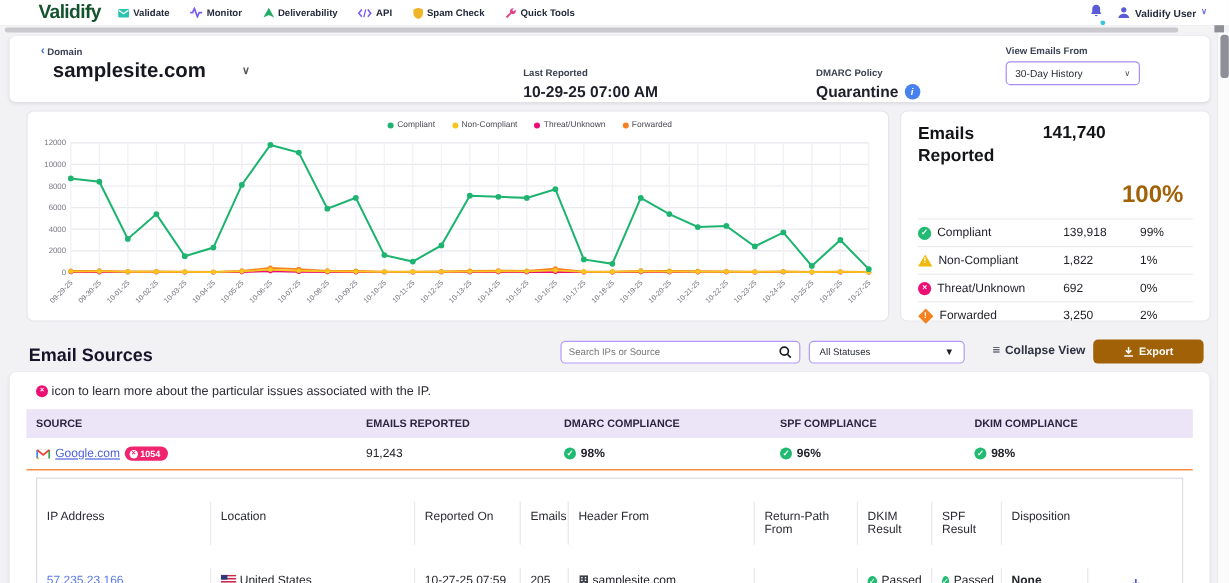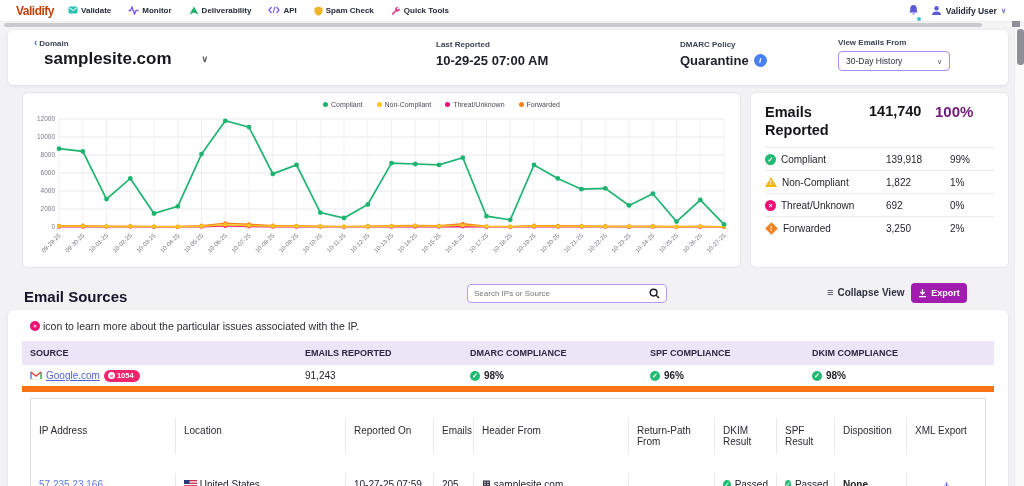--- a/index.html
+++ b/index.html
@@ -1,88 +1,88 @@
 <!DOCTYPE html>
 <html><head>
 <meta charset="utf-8">
 <style>
   * { margin:0; padding:0; box-sizing:border-box; }
   html,body { width:1024px; height:486px; overflow:hidden; font-family:"Liberation Sans", sans-serif; background:#f2f2f5; }
 
   
   .navbar { position:absolute; left:0; top:0; width:1024px; height:22px; background:#ffffff; display:flex; align-items:center; border-bottom:1px solid #ededf1; z-index:30; }
-  .logo { font-size:12px; font-weight:bold; color:#c2410c; margin:0 14px 0 16px; letter-spacing:-0.5px; }
+  .logo { font-size:16px; font-weight:bold; color:#14532d; margin:0 14px 0 32px; letter-spacing:-0.5px; }
   .nav-items { display:flex; align-items:center; gap:17px; }
-  .nav-item { display:flex; align-items:flex-start; gap:3px; font-size:8px; font-weight:bold; color:#252a3a; cursor:pointer; white-space:nowrap; }
+  .nav-item { display:flex; align-items:center; gap:3px; font-size:8px; font-weight:bold; color:#252a3a; cursor:pointer; white-space:nowrap; }
   .nav-item svg { display:block; }
   .nav-right { margin-left:auto; display:flex; align-items:center; gap:12px; padding-right:18px; }
   .bell-wrap { position:relative; }
   .bell-dot { position:absolute; right:-2px; bottom:-1px; width:4px; height:4px; border-radius:50%; background:#35c7d8; }
   .user-menu { display:flex; align-items:center; gap:4px; font-size:8.5px; font-weight:bold; color:#252a3a; cursor:pointer; }
   .chev { font-size:7px; color:#6a6fd8; line-height:1; }
 
   
   .hscroll { position:absolute; left:0; top:22px; width:1014px; height:5px; background:#f4f4f5; z-index:29; }
   .hscroll .thumb { position:absolute; left:4px; top:0.5px; width:978px; height:4px; background:#c9c9ce; border-radius:2px; }
   .scroll-corner { position:absolute; left:1012px; top:21px; width:8px; height:6px; background:#8f8f98; z-index:31; }
   .vscroll { position:absolute; right:0; top:27px; width:10px; height:459px; background:#fbfbfc; border-left:1px solid #ececef; z-index:29; }
   .vscroll .thumb { position:absolute; left:1.5px; top:2px; width:7px; height:36px; background:#8f8f98; border-radius:3px; }
 
   
   .domain-card { position:absolute; left:8px; top:30px; width:1000px; height:55px; background:#fff; border-radius:5px; box-shadow:0 1px 3px rgba(40,40,70,.10); z-index:5; }
   .back-row { position:absolute; left:26px; top:8px; display:flex; align-items:center; gap:2px; font-size:8px; font-weight:bold; color:#3c4254; cursor:pointer; }
   .back-chevron { color:#3b6fe0; font-size:10px; font-weight:bold; line-height:1; }
   .domain-name { position:absolute; left:36px; top:19px; font-size:17px; font-weight:bold; color:#17181f; display:flex; align-items:center; gap:30px; cursor:pointer; }
   .domain-name .chev { font-size:9px; color:#555; }
-  .head-block { position:absolute; top:10px; }
+  .head-block { position:absolute; top:26px; }
   .head-label { font-size:8px; font-weight:bold; color:#3c4254; margin-bottom:4px; }
   .head-value { font-size:13px; font-weight:bold; color:#1d1f29; }
   .policy-value { display:flex; align-items:center; gap:5px; font-size:13px; font-weight:600; color:#1d1f29; }
   .info-icon { width:13px; height:13px; border-radius:50%; background:#4880ee; color:#fff; font-size:8px; font-weight:bold; display:flex; align-items:center; justify-content:center; font-style:italic; cursor:pointer; }
   .records-select { width:112px; height:20px; border:1px solid #a88df2; border-radius:4px; background:#fff; display:flex; align-items:center; justify-content:space-between; padding:0 7px; font-size:8.5px; color:#2a2d39; cursor:pointer; margin-top:2px; }
 
   
   .chart-card { position:absolute; left:22px; top:92px; width:719px; height:176px; background:#fff; border:1px solid #e4e4e9; border-radius:6px; z-index:4; padding-top:5px; }
   .legend { display:flex; justify-content:center; gap:14px; margin-left:120px; height:13px; align-items:center; }
   .legend-item { display:flex; align-items:center; gap:3px; font-size:7px; color:#4a4a55; }
   .legend-dot { width:5px; height:5px; border-radius:50%; }
 
   
   .stats-card { position:absolute; left:750px; top:92px; width:259px; height:176px; background:#fff; border:1px solid #e7e7ec; border-radius:6px; padding:10px 14px 0 14px; z-index:4; }
   .stats-title-row { display:flex; align-items:flex-start; padding-bottom:8px; }
   .stats-title { width:104px; font-size:14.5px; font-weight:bold; color:#131417; line-height:1.25; }
   .stats-total { width:66px; font-size:14.5px; font-weight:bold; color:#131417; }
-  .stats-total-pct { font-size:15px; font-weight:bold; color:#701a75; }
+  .stats-total-pct { font-size:20px; font-weight:bold; color:#a16207;margin-top:48px; }
   .stat-row { display:flex; align-items:center; height:23px; border-top:1px solid #ebebef; }
   .stat-label { flex:1; display:flex; align-items:center; gap:5px; font-size:10px; color:#1e1f26; }
   .stat-value { width:64px; font-size:10px; color:#1e1f26; }
   .stat-pct { width:44px; font-size:10px; color:#1e1f26; }
   .mini-icon { width:11px; height:11px; border-radius:50%; color:#fff; font-size:7px; font-weight:bold; display:inline-flex; align-items:center; justify-content:center; line-height:1; }
   .tri-icon { width:0; height:0; border-left:6px solid transparent; border-right:6px solid transparent; border-bottom:10px solid #f0b90b; position:relative; }
   .tri-icon span { position:absolute; left:-1.5px; top:2px; font-size:7px; color:#fff; font-weight:bold; }
   .diamond-icon { width:9px; height:9px; background:#f5821e; transform:rotate(45deg); display:inline-flex; align-items:center; justify-content:center; margin:0 2px; }
   .diamond-icon span { transform:rotate(-45deg); color:#fff; font-size:7px; font-weight:bold; }
 
   
   .sources-bar { position:absolute; left:0; top:280px; width:1014px; height:28px; z-index:4; }
   .sources-title { position:absolute; left:24px; top:8px; font-size:15px; font-weight:bold; color:#17142a; }
   .search-box { position:absolute; left:467px; top:4px; width:200px; height:19px; border:1.3px solid #b49af5; border-radius:4px; background:#fff; display:flex; align-items:center; padding:0 6px; }
   .search-box input { border:none; outline:none; flex:1; font-size:8px; color:#333; font-family:"Liberation Sans",sans-serif; background:transparent; }
   .status-select { position:absolute; left:674px; top:4px; width:130px; height:19px; border:1.3px solid #b49af5; border-radius:4px; background:#fff; display:flex; align-items:center; justify-content:space-between; padding:0 8px; font-size:8px; color:#2a2d39; cursor:pointer; }
   .funnel { font-size:8px; color:#1d1f29; }
   .collapse-btn { position:absolute; left:827px; top:7px; display:flex; align-items:center; gap:4px; font-size:10px; font-weight:bold; color:#2e3140; cursor:pointer; }
   .collapse-ic { font-size:11px; line-height:1; }
-  .export-btn { position:absolute; left:911px; top:3px; width:56px; height:20px; background:#a21caf; border-radius:4px; color:#fff; display:flex; align-items:center; justify-content:center; gap:4px; font-size:9px; font-weight:bold; cursor:pointer; border:none; }
+  .export-btn { position:absolute; left:911px; top:3px; width:92px; height:20px; background:#a16207; border-radius:4px; color:#fff; display:flex; align-items:center; justify-content:center; gap:4px; font-size:9px; font-weight:bold; cursor:pointer; border:none; }
 
   
   .main-card { position:absolute; left:8px; top:310px; width:1000px; height:200px; background:#fff; border-radius:6px 6px 0 0; box-shadow:0 1px 3px rgba(40,40,70,.10); z-index:3; }
   .hint-text { padding:10px 14px 9px 22px; font-size:10.5px; color:#2b2b33; display:flex; align-items:center; gap:3px; flex-wrap:wrap; }
   .src-head { margin:0 14px; height:24px; background:#ece4f7; display:grid; grid-template-columns:275px 165px 180px 162px 1fr; align-items:center; padding-left:8px; }
   .src-head div { font-size:9px; font-weight:bold; color:#2d2440; }
-  .src-row { margin:0 14px; height:27px; display:grid; grid-template-columns:275px 165px 180px 162px 1fr; align-items:center; padding-left:8px; border-bottom:6px solid #f97316; }
+  .src-row { margin:0 14px; height:27px; display:grid; grid-template-columns:275px 165px 180px 162px 1fr; align-items:center; padding-left:8px; border-bottom:1px solid #f97316; }
   .src-cell { font-size:10px; color:#23242b; display:flex; align-items:center; gap:4px; }
   .src-link { color:#4f62d8; text-decoration:underline; font-size:10px; cursor:pointer; }
   .src-badge { background:#f0256d; color:#fff; font-size:7.5px; font-weight:bold; border-radius:8px; padding:1.5px 6px 1.5px 4px; display:inline-flex; align-items:center; gap:2px; cursor:pointer; }
   .badge-x { width:7px; height:7px; border-radius:50%; background:#fff; color:#f0256d; font-size:6px; display:inline-flex; align-items:center; justify-content:center; font-weight:bold; }
   .pct-check { display:flex; align-items:center; gap:4px; font-size:10px; font-weight:bold; color:#23242b; }
   .check-dot { width:10px; height:10px; border-radius:50%; background:#21ba72; color:#fff; font-size:7px; display:inline-flex; align-items:center; justify-content:center; }
 
   
   .detail-wrap { margin:6px 14px 0 22px; border:1px solid #dcdce2; width:956px; }
   .dt-row { display:grid; grid-template-columns:145px 170px 88px 40px 155px 86px 62px 58px 72px 1fr;margin-top:19px; }
@@ -472,20 +472,24 @@
 
 <div class="sources-bar">
   <div class="sources-title">Email Sources</div>
   <div class="search-box">
     <input type="text" placeholder="Search IPs or Source" style="">
     <svg width="11" height="11" viewBox="0 0 11 11">
         <circle cx="4.6" cy="4.6" r="3.4" fill="none" stroke="#1a1a22" stroke-width="1.4"></circle>
         <line x1="7.2" y1="7.2" x2="10" y2="10" stroke="#1a1a22" stroke-width="1.4"></line>
       </svg>
   </div>
+  <div class="status-select">
+    <span>All Statuses</span>
+    <span class="funnel">▼</span>
+  </div>
   <div class="collapse-btn">
     <span class="collapse-ic">≡</span>
     <span>Collapse View</span>
   </div>
   <button class="export-btn">
     <svg width="9" height="9" viewBox="0 0 10 10">
         <path d="M5 0 L5 5 M2.5 3.2 L5 5.8 L7.5 3.2" stroke="#fff" stroke-width="1.4" fill="none"></path>
         <path d="M1 8.5 L9 8.5" stroke="#fff" stroke-width="1.4"></path>
       </svg>
     <span>Export</span>
@@ -542,21 +546,20 @@
     <div class="dt-row dt-head" id="dt-head">
         <div class="dt-cell">IP Address</div>
         <div class="dt-cell">Location</div>
         <div class="dt-cell">Reported On</div>
         <div class="dt-cell">Emails</div>
         <div class="dt-cell">Header From</div>
         <div class="dt-cell">Return-Path From</div>
         <div class="dt-cell">DKIM Result</div>
         <div class="dt-cell">SPF Result</div>
         <div class="dt-cell">Disposition</div>
-        <div class="dt-cell">XML Export</div>
       </div>
     <div id="dt-rows">
         <div class="dt-row dt-data">
           <div class="dt-cell"><span class="ip-link">57.235.23.166</span><div class="ip-sub">Amazon.com</div></div>
           <div class="dt-cell"><svg width="13" height="9" viewBox="0 0 13 9" style="vertical-align:-1px;">
               <rect width="13" height="9" fill="#fff"></rect>
               <g fill="#c9294a">
                 <rect y="0" width="13" height="1.3"></rect>
                 <rect y="2.6" width="13" height="1.3"></rect>
                 <rect y="5.2" width="13" height="1.3"></rect>

